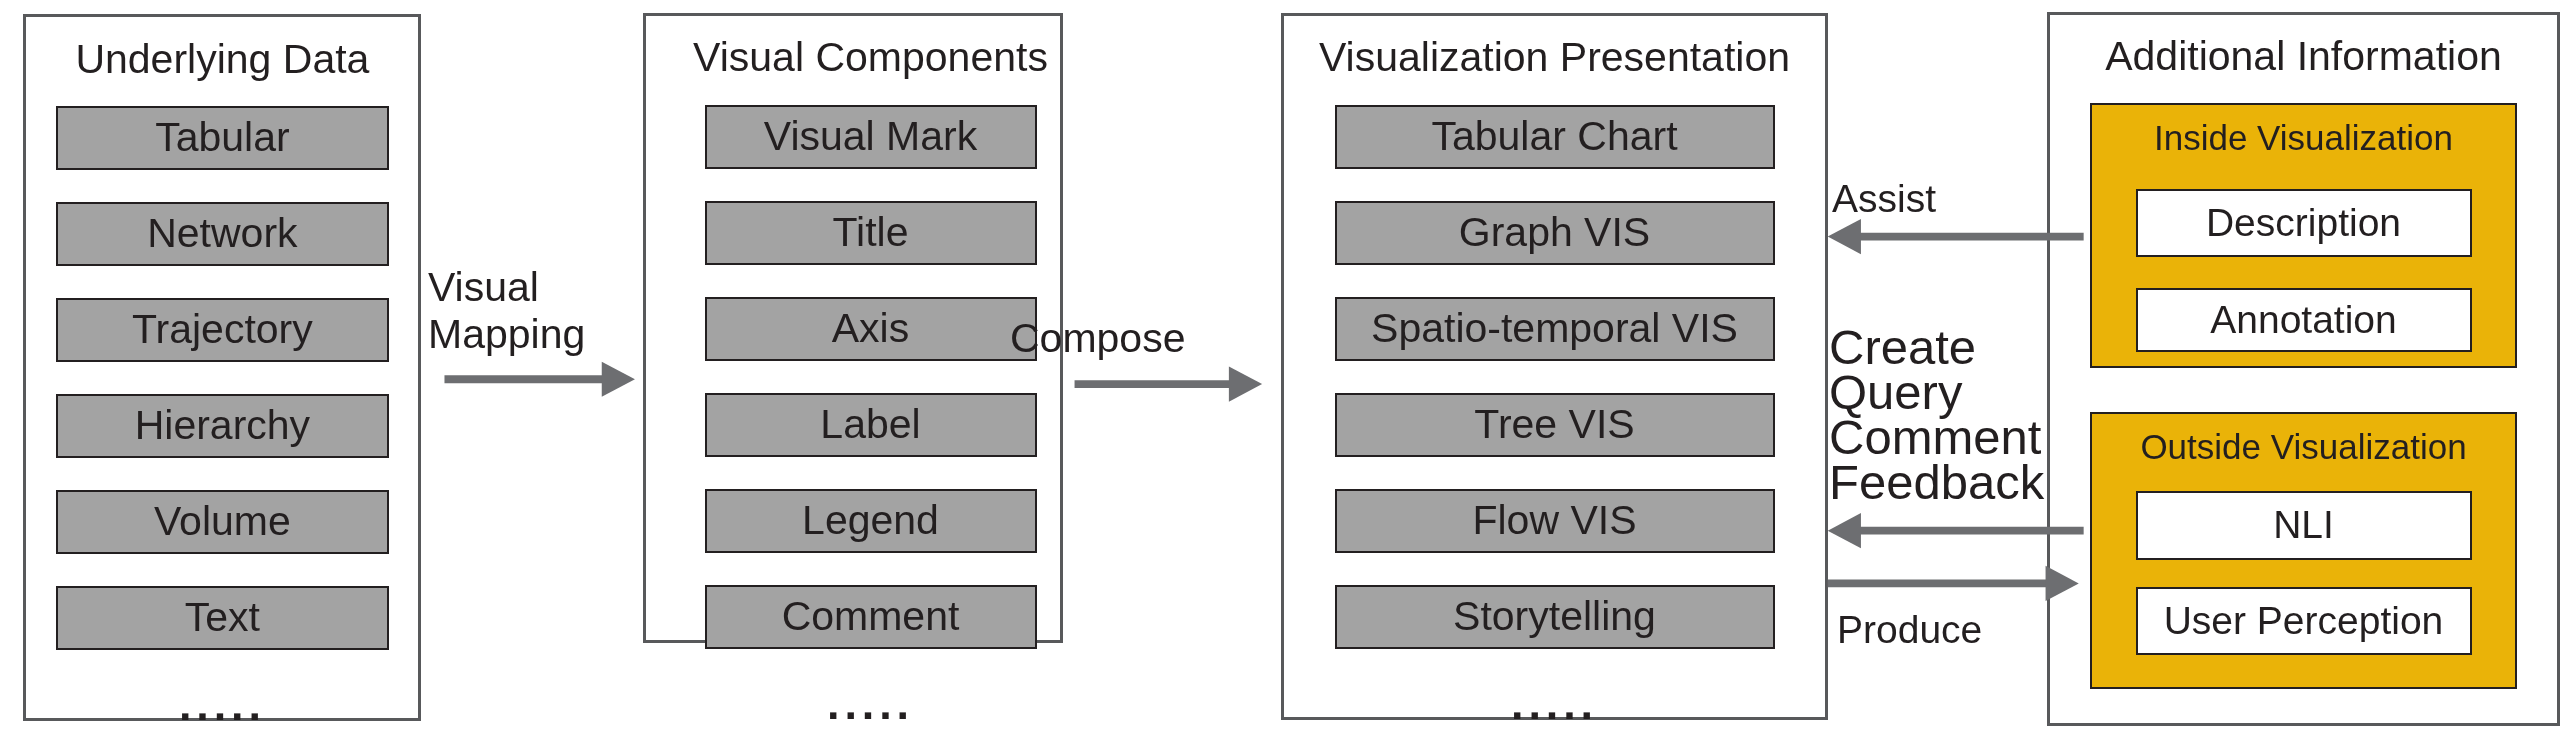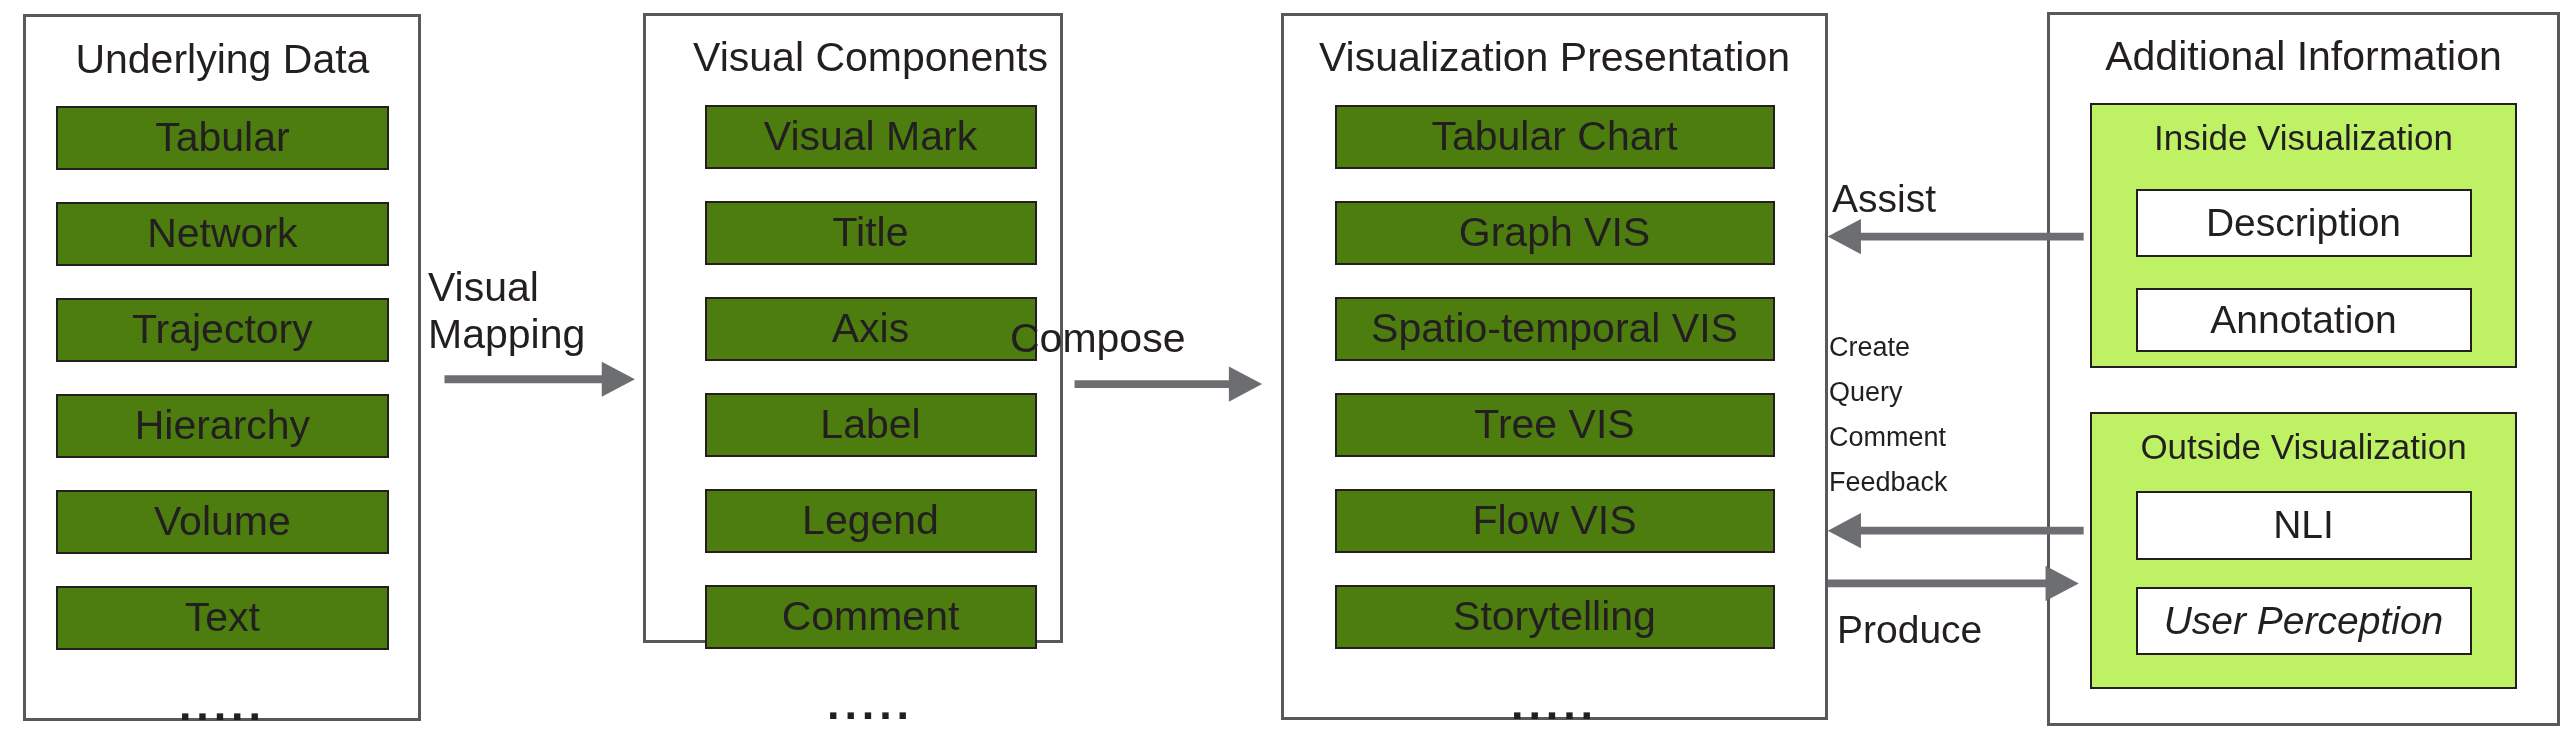--- a/index.html
+++ b/index.html
@@ -29,42 +29,42 @@
     line-height:45px;
     margin-top:19.5px;
   }
   .item{
     box-sizing:border-box;
     height:64px;
     border:2.9px solid var(--inner-border,#231f20);
     display:flex;align-items:center;justify-content:center;
     font-size:41px;
     margin:0 auto 32px auto;
-    background:#4d7c0f;
+    background:#a3a3a3;
   }
   .first-item{margin-top:24.4px;}
   #panel-underlying-data .item{width:333px;}
   #panel-visual-components .item{width:332px;}
   #panel-visualization-presentation .item{width:440px;}
 
   .dots{
     text-align:center;
     font-size:45px;
     line-height:45px;
     letter-spacing:4.9px;
     margin-top:2px;
     font-weight:700;
   }
 
   .subbox{
     box-sizing:border-box;
     width:427px;
     margin:0 auto;
     border:2.9px solid var(--inner-border,#231f20);
-    background:#bef264;
+    background:#eab308;
   }
   #subbox-inside{margin-top:23.4px;height:265px;}
   #subbox-outside{margin-top:44px;height:277px;}
   .sub-title{
     text-align:center;
     font-size:35px;
     line-height:39px;
     margin-top:13.7px;
   }
   .sub-item{
@@ -72,40 +72,40 @@
     width:336px;
     border:2.9px solid var(--inner-border,#231f20);
     display:flex;align-items:center;justify-content:center;
     margin:0 auto;
     font-size:39px;
     background:#fff;
   }
   #item-description{margin-top:32px;height:68px;}
   #item-annotation{margin-top:31px;height:64px;}
   #item-nli{margin-top:24.4px;height:69px;}
-  #item-user-perception{margin-top:27px;height:68px;font-style:italic;}
+  #item-user-perception{margin-top:27px;height:68px;}
 
   #arrow-layer{
     position:absolute;left:0;top:0;width:2576px;height:736px;
     pointer-events:none;
   }
   .arrow-line{stroke:var(--arrow,#6d6e71);stroke-width:8;}
   .arrow-head{fill:var(--arrow,#6d6e71);}
 
   .arrow-label{
     position:absolute;
     text-align:left;
     font-size:41px;
     line-height:47px;
     white-space:pre-line;
   }
   #label-visual-mapping{left:428px;top:264px;width:215px;}
   #label-compose{left:1010px;top:315px;width:215px;}
   #label-assist{left:1832px;top:177px;width:215px;font-size:39px;line-height:43px;}
-  #label-create-query-comment-feedback{left:1829px;top:325px;width:234px;font-size:27px;line-height:45px;}
+  #label-create-query-comment-feedback{left:1829px;top:325px;width:234px;font-size:49px;line-height:45px;}
   #label-produce{left:1837px;top:608px;width:215px;font-size:39px;line-height:43px;}
 </style>
 </head>
 <body>
 
 <div class="canvas">
 
   <div class="panel" id="panel-underlying-data">
     <div class="panel-title">Underlying Data</div>
     <div class="item first-item">Tabular</div>

